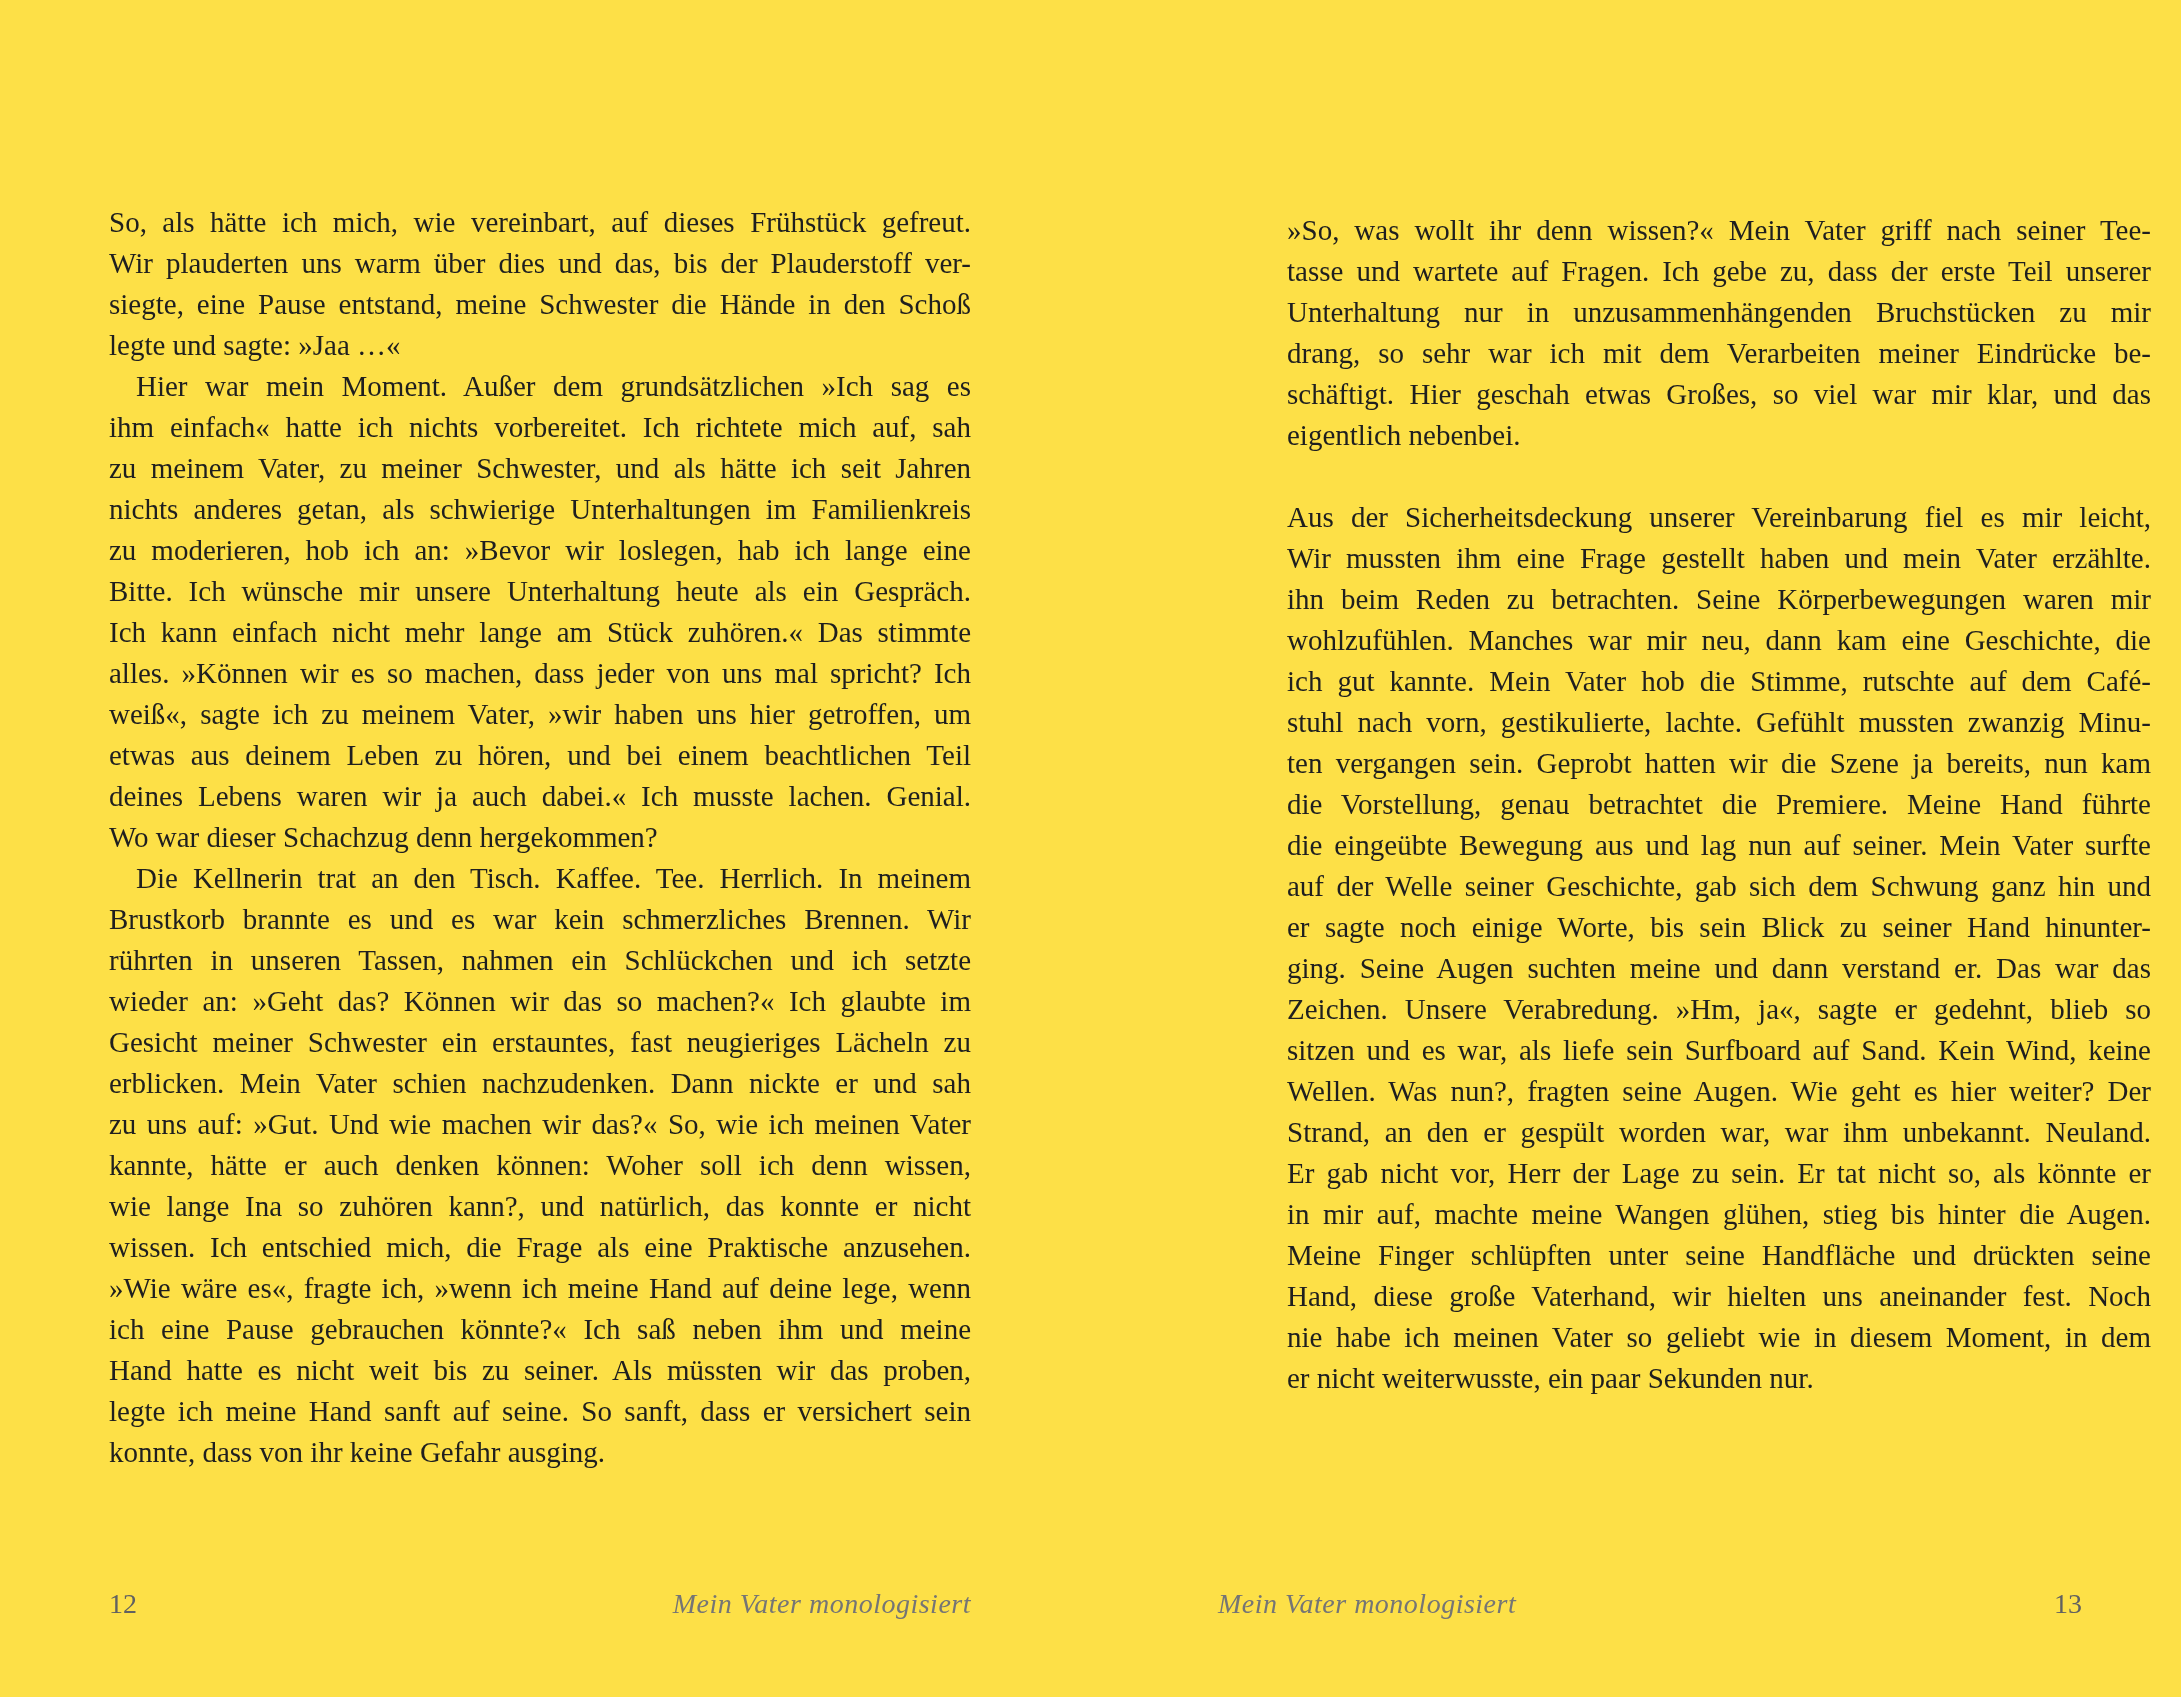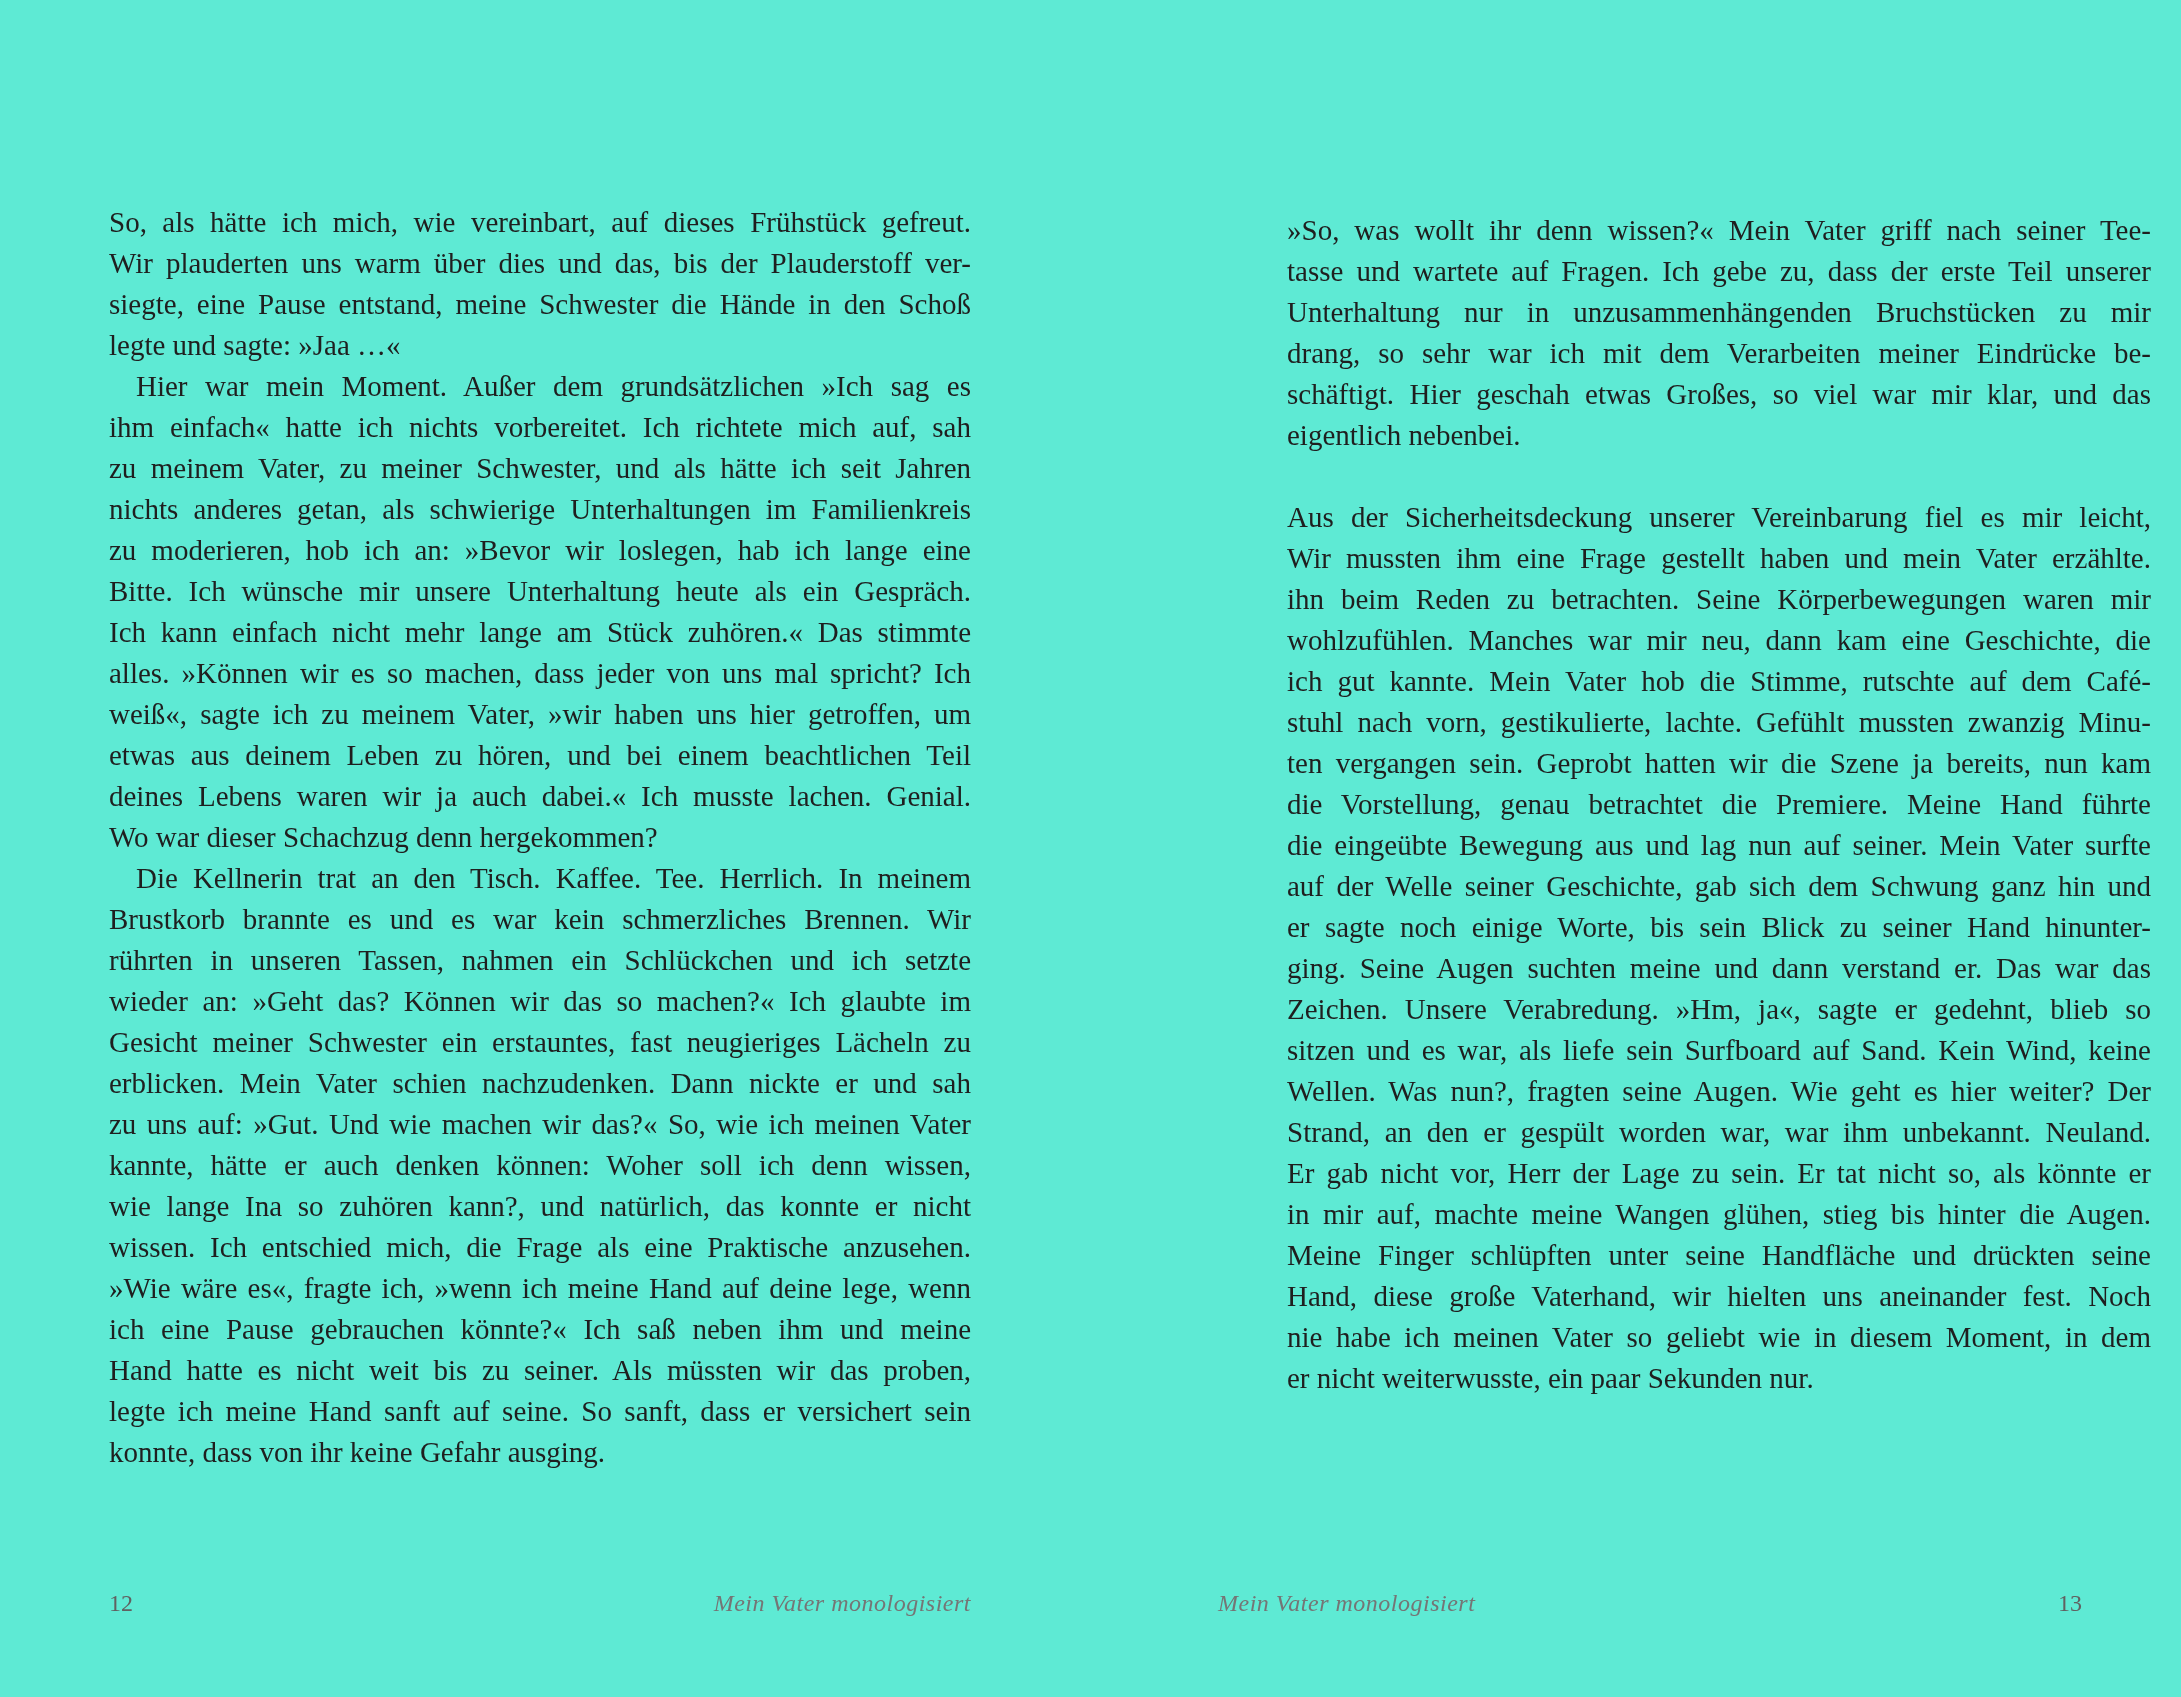--- a/index.html
+++ b/index.html
@@ -11,21 +11,21 @@
     height: 1697px;
     background: #ffffff;
     overflow: hidden;
     font-family: "Liberation Serif", "DejaVu Serif", serif;
   }
   .spread {
     position: absolute;
     top: 0; left: 0;
     width: 2182px;
     height: 1697px;
-    background: #5eead4;
+    background: #fde047;
   }
   .textblock {
     position: absolute;
     top: 202px;
   }
   #page-left .textblock  { left: 109px;  width: 862px; }
   #page-right .textblock { left: 1287px; width: 864px; margin-top: 8px; }
 
   .line {
     height: 41px;
@@ -40,21 +40,21 @@
   .line.par-end { text-align-last: left; }
   .line.indent  { text-indent: 27px; }
   .line.blank   { }
 
   .footer {
     position: absolute;
     top: 1586px;
     display: flex;
     justify-content: space-between;
     align-items: baseline;
-    font-size: 24px;
+    font-size: 28px;
     line-height: 35px;
   }
   #page-left .footer  { left: 109px;  width: 862px; }
   #page-right .footer { left: 1218px; width: 864px; }
 
   .running-title {
     font-style: italic;
     color: #757575;
     letter-spacing: 0.5px;
   }

